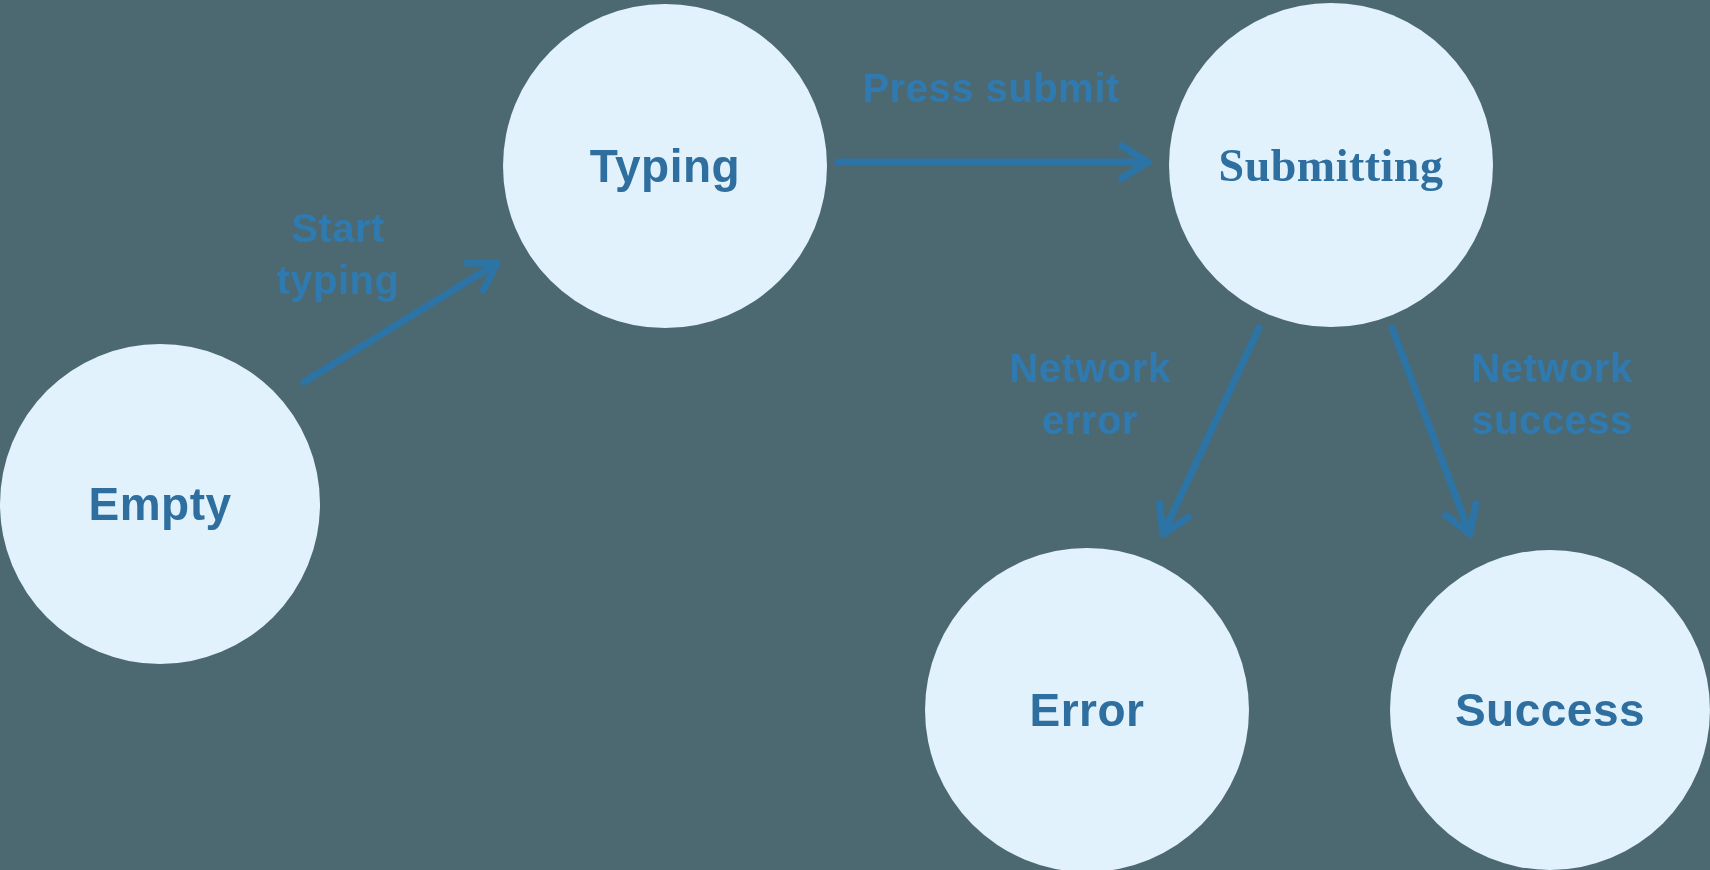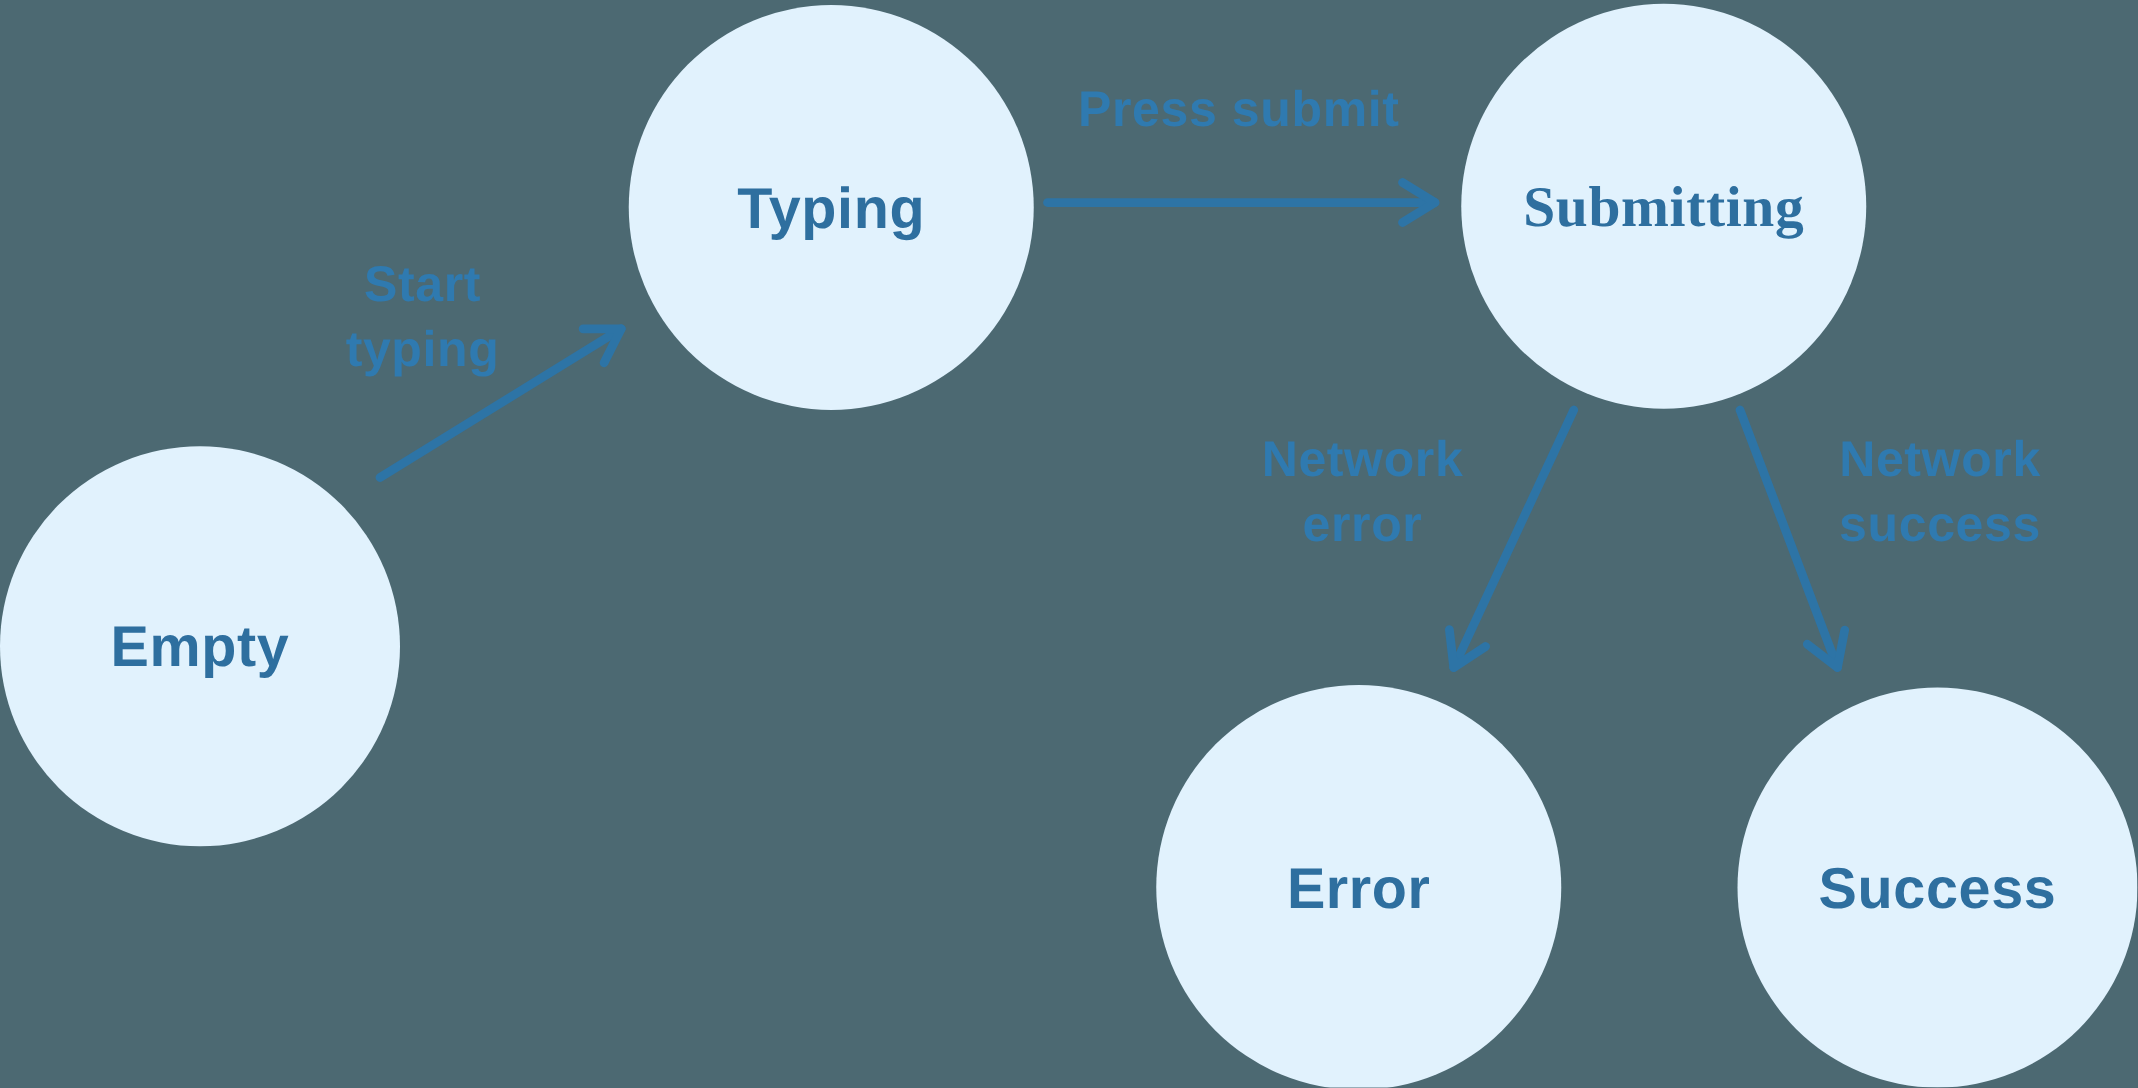--- a/index.html
+++ b/index.html
@@ -68,21 +68,21 @@
       <marker id="head" viewBox="0 0 44 44" refX="36" refY="22" markerWidth="44" markerHeight="44" markerUnits="userSpaceOnUse" orient="auto">
         <path class="arrow-stroke" d="M10 6 L36 22 L10 38"></path>
       </marker>
     </defs>
     <line class="arrow-stroke" x1="304" y1="382" x2="497" y2="263" marker-end="url(#head)"></line>
     <line class="arrow-stroke" x1="838" y1="162" x2="1148" y2="162" marker-end="url(#head)"></line>
     <line class="arrow-stroke" x1="1259" y1="328" x2="1163" y2="534" marker-end="url(#head)"></line>
     <line class="arrow-stroke" x1="1392" y1="328" x2="1470" y2="534" marker-end="url(#head)"></line>
   </svg>
 
-  <div class="state" style="left:0px;   top:357px; width:320px; height:320px;">
+  <div class="state" style="left:0px;   top:344px; width:320px; height:320px;">
     <span class="state-label">Empty</span>
   </div>
 
   <div class="state" style="left:503px; top:4px;   width:324px; height:324px;">
     <span class="state-label">Typing</span>
   </div>
 
   <div class="state" style="left:1169px; top:3px;  width:324px; height:324px;font-family:Liberation Serif, serif;">
     <span class="state-label">Submitting</span>
   </div>

